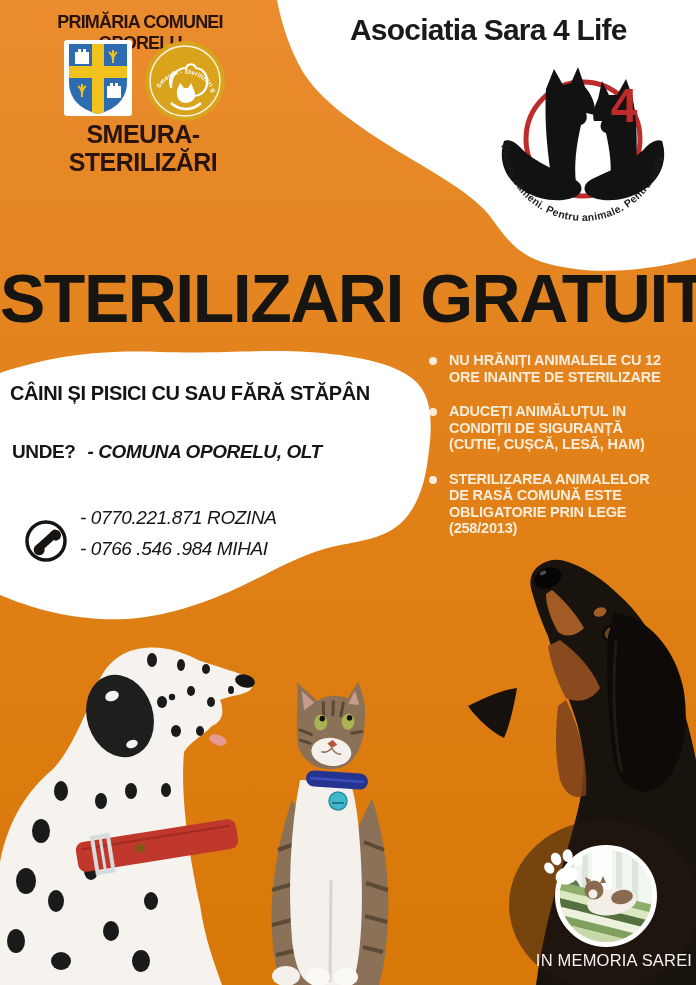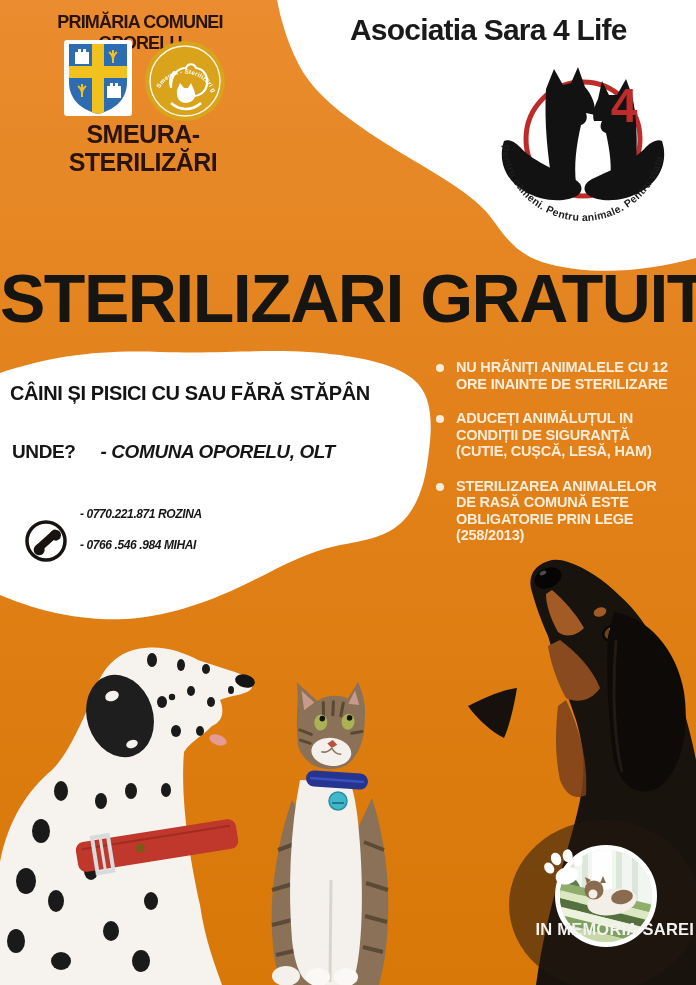--- a/index.html
+++ b/index.html
@@ -12,32 +12,32 @@
   .muni{left:16px;top:12px;width:248px;text-align:center;font-size:18px;font-weight:700;
         letter-spacing:-0.8px;color:#2A130A;}
   .prog{left:26px;top:121px;width:234px;text-align:center;font-size:25px;font-weight:700;
         letter-spacing:-0.5px;line-height:27.5px;color:#2A130A;}
   .org{left:350px;top:13px;width:340px;text-align:left;font-size:30px;font-weight:700;
        letter-spacing:-0.8px;color:#1A1A1A;}
   .title{left:0;top:264px;width:696px;text-align:center;font-size:68px;font-weight:800;
          letter-spacing:-1.5px;line-height:1;color:#171511;white-space:nowrap;}
   .info-head{left:10px;top:382px;width:400px;font-size:20px;font-weight:800;
              letter-spacing:-0.4px;color:#141414;}
-  .info-line{font-size:19px;font-weight:800;color:#161616;letter-spacing:-0.4px;display:flex;gap:25px;}
+  .info-line{font-size:19px;font-weight:800;color:#161616;letter-spacing:-0.4px;display:flex;gap:12px;}
   .lab{font-style:normal;}
   .it{font-style:italic;}
-  .phone-line{font-size:12px;font-weight:700;font-style:italic;color:#161616;letter-spacing:-0.4px;}
-  .bullets{left:429px;top:352px;width:238px;list-style:none;margin:7px;padding:0;}
+  .phone-line{font-size:19px;font-weight:400;font-style:italic;color:#161616;letter-spacing:-0.4px;}
+  .bullets{left:429px;top:352px;width:238px;list-style:none;margin:0;padding:0;}
   .bullets li{display:flex;margin:0 0 18px 0;}
   .bdot{flex:0 0 8px;width:8px;height:8px;border-radius:50%;background:#F8EDDB;margin:5px 12px 0 0;}
   .btxt{font-size:14.5px;line-height:16.5px;font-weight:700;letter-spacing:-0.2px;color:#F8EDDB;}
   .memorial-photo{left:555px;top:845px;width:92px;height:92px;border:5px solid #FFFFFF;
                   border-radius:50%;overflow:hidden;background:#DCE5D8;}
-  .memorial-caption{left:534px;top:920px;width:160px;text-align:right;font-size:16.5px;
-                    font-weight:700;letter-spacing:0.2px;color:#F2F2F0;}
+  .memorial-caption{left:534px;top:951px;width:160px;text-align:center;font-size:16.5px;
+                    font-weight:400;letter-spacing:0.2px;color:#F2F2F0;}
   .paw{left:544px;top:850px;transform:rotate(-15deg);}
 </style>
 </head>
 <body>
 
 <div class="poster">
 
   <svg class="abs" style="left:0;top:0" width="696" height="985" viewBox="0 0 696 985">
     <path d="M277,0 L696,0 L696,258 C648,271 596,276 549,264 C515,255 506,237 489,215 C469,190 421,166 385,143 C341,115 311,91 297,61 C287,41 281,20 277,0 Z" fill="#FFFFFF"></path>
     <path d="M0,373 C55,355 100,350 160,352 C225,354 262,349 308,352 C352,355 392,362 413,379 C431,393 433,420 429,450 C426,480 419,506 401,523 C383,539 359,541 336,546 C301,553 271,573 231,591 C181,613 141,621 101,619 C61,617 26,606 0,595 Z" fill="#FFFFFF"></path>

